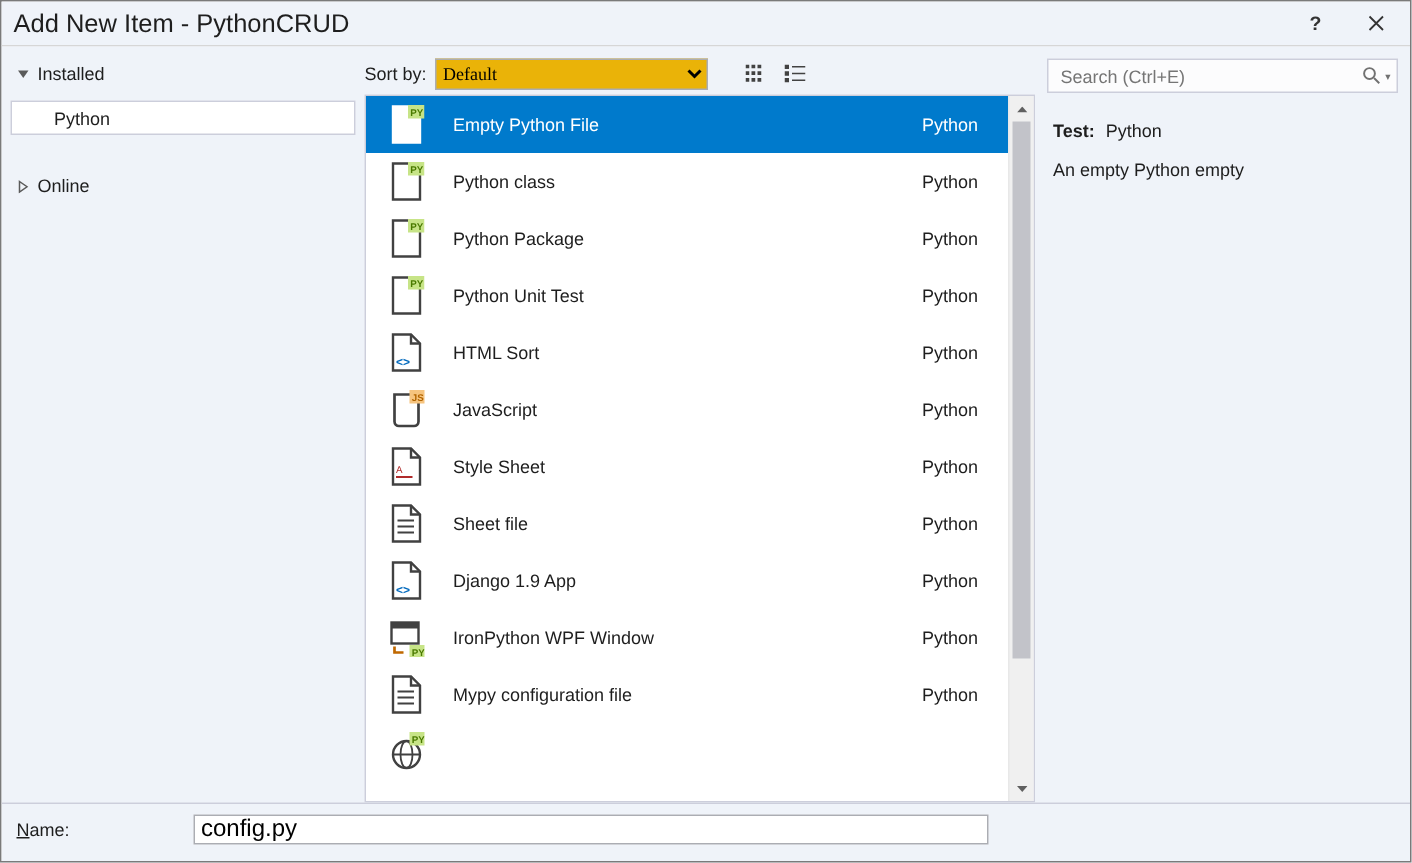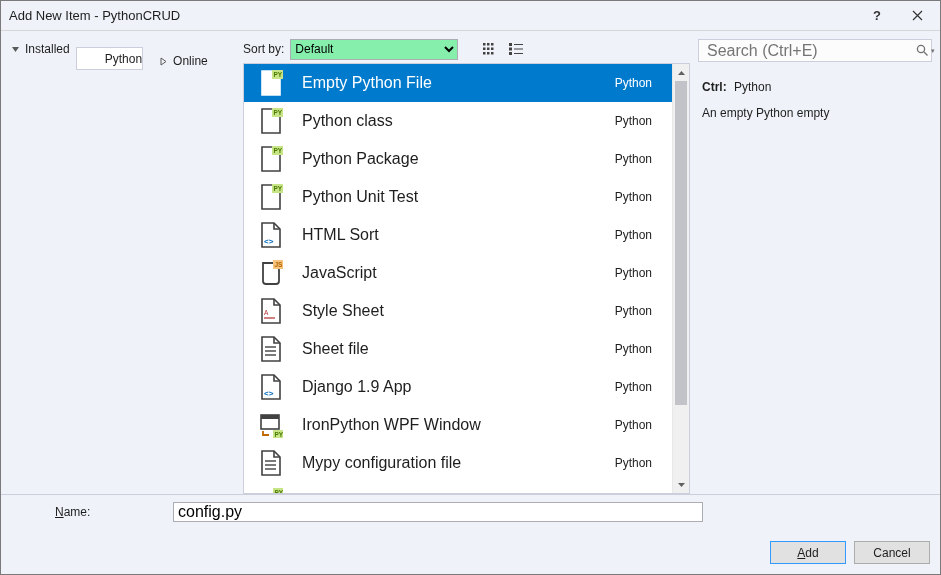--- a/index.html
+++ b/index.html
@@ -1,71 +1,71 @@
 <!DOCTYPE html>
 <html><head>
 <meta charset="utf-8">
 <style>
   * { box-sizing: border-box; }
   html, body { margin: 0; padding: 0; font-family: "Segoe UI", Tahoma, sans-serif; font-size: 12px; color: #1e1e1e; }
   body { width: 941px; height: 575px; background: #fff; border: 1px solid #7a7a7a; display: flex; flex-direction: column; overflow: hidden; }
 
   
   .titlebar { height: 30px; display: flex; align-items: center; justify-content: space-between; padding: 0 0 0 8px; border-bottom: 1px solid #d6d6d6; background: #eff3f9; }
-  .titlebar .title { font-size: 13px; }
+  .titlebar .title { font-size: 17px; }
   .titlebar .controls { display: flex; height: 100%; }
   .titlebar .ctrl { width: 45px; display: flex; align-items: center; justify-content: center; font-size: 14px; color: #333; }
   .titlebar .ctrl.help { width: 36px; font-size: 13px; font-weight: bold; }
 
   
   .workarea { flex: 1; display: flex; min-height: 0; background: #eff3f9; }
 
   
-  .sidebar { width: 242px; display: flex; flex-direction: row; padding-top: 8px; }
+  .sidebar { width: 242px; display: flex; flex-direction: column; padding-top: 8px; }
   .tree-root { display: flex; align-items: center; height: 20px; padding-left: 10px; gap: 4px; }
   .tree-root .chev { font-size: 9px; color: #5a5a5a; width: 10px; text-align: center; }
   .tree-child-wrap { margin-top: 8px; }
   .tree-child { height: 23px; display: flex; align-items: center; padding-left: 28px; margin: 0 6px; }
   .tree-child.selected { background: #fff; border: 1px solid #cccedb; }
-  .tree-root2 { margin-top: 12px; }
+  .tree-root2 { margin-top: 24px; }
 
   
   .center { flex: 1; display: flex; flex-direction: column; min-width: 0; }
   .toolbar { height: 32px; display: flex; align-items: center; gap: 6px; padding: 4px 6px 0 0; }
   .toolbar .sort-label { margin-left: 0; }
-  .toolbar select { height: 21px; width: 168px; font-family: Liberation Sans, sans-serif; font-size: 12px; border: 1px solid #abadb3; background: #86efac; }
+  .toolbar select { height: 21px; width: 182px; font-family: Liberation Serif, serif; font-size: 12px; border: 1px solid #abadb3; background: #eab308; }
   .view-btn { width: 20px; height: 18px; display: flex; align-items: center; justify-content: center; color: #424242; }
 
   .template-area { flex: 1; display: flex; min-height: 0; background: #fff; border: 1px solid #cccedb; }
   .template-list { flex: 1; overflow-y: hidden; }
   .row { height: 38px; display: flex; align-items: center; padding-left: 14px; padding-right: 20px; }
   .row .ico { width: 26px; height: 26px; margin-right: 18px; display:flex; align-items:center; justify-content:center; }
-  .row .name { flex: 1; font-size: 16px; }
+  .row .name { flex: 1; font-size: 12px; }
   .row .lang { font-size: 12px; color: #1e1e1e; }
   .row.selected { background: #007acc; color: #fff; }
   .row.selected .lang { color: #fff; }
   .vscroll { width: 17px; background: #f0f0f0; border-left: 1px solid #e8e8e8; display: flex; flex-direction: column; }
   .vscroll .arrow { height: 17px; display: flex; align-items:center; justify-content:center; font-size:8px; color:#606060; }
   .vscroll .thumb-track { flex:1; position:relative; }
   .vscroll .thumb { position:absolute; left:2px; right:2px; top:0; height:82%; background:#c2c3c9; }
 
   
   .details { width: 250px; display: flex; flex-direction: column; padding: 4px 8px 0 8px; }
   .search { display:flex; align-items:center; height:23px; margin-top:4px; border:1px solid #cccedb; background:#fcfcfd; padding:0 4px 0 6px; }
-  .search input { flex:1; border:none; outline:none; background:transparent; color:#6d28d9; font-family:inherit; font-size:16px; }
+  .search input { flex:1; border:none; outline:none; background:transparent; color:#6d28d9; font-family:inherit; font-size:12px; }
   .search .mag { color:#717171; }
   .search .drop { font-size:7px; color:#717171; margin-left:2px; }
   .detail-body { padding: 18px 4px 0 4px; font-size:12px; }
   .detail-body .type-line { margin-bottom: 12px; }
   .detail-body .type-label { font-weight: bold; margin-right: 4px; }
 
   
   .footer { border-top: 1px solid #cccedb; background: #eff3f9; padding: 6px 10px 10px 10px; }
   .name-row { display:flex; align-items:center; height:22px; }
-  .name-row label { width: 118px; text-decoration: underline; text-decoration-color: transparent; margin-left: 44px; }
+  .name-row label { width: 118px; text-decoration: underline; text-decoration-color: transparent; }
   .name-row label span.ul { text-decoration: underline; }
   .name-row input { flex:1; max-width: 530px; height:20px; border:1px solid #abadb3; padding:0 4px; font-family:Liberation Sans, sans-serif; font-size:16px; }
   .btn-row { display:flex; justify-content:flex-end; gap:8px; margin-top:18px; }
   .btn { min-width: 76px; height: 23px; border:1px solid #acacac; background:#e1e1e1; display:flex; align-items:center; justify-content:center; padding:0 10px; font-size:12px; }
   .btn.default { border-color:#3399ff; }
   .btn .ul { text-decoration: underline; }
 
   
   svg { display:block; }
 </style>
@@ -312,35 +312,27 @@
       <span class="mag">
         <svg width="13" height="13" viewBox="0 0 13 13">
             <circle cx="5" cy="5" r="3.6" fill="none" stroke="#717171" stroke-width="1.3"></circle>
             <line x1="8" y1="8" x2="11.5" y2="11.5" stroke="#717171" stroke-width="1.3"></line>
           </svg>
       </span>
       <span class="drop">▾</span>
     </div>
     <div class="detail-body">
       <div class="type-line">
-        <span class="type-label">Ctrl:</span>
+        <span class="type-label">Test:</span>
         <span>Python</span>
       </div>
       <div>An empty Python empty</div>
     </div>
   </div>
 
 </div>
 
 <div class="footer">
   <div class="name-row">
     <label><span class="ul">N</span><span>ame:</span></label>
     <input type="text" value="config.py" style="">
   </div>
-  <div class="btn-row">
-    <div class="btn default">
-        <span><span class="ul">A</span><span>dd</span></span>
-      </div>
-    <div class="btn">
-        <span>Cancel</span>
-      </div>
-  </div>
 </div>
 
 </body></html>

